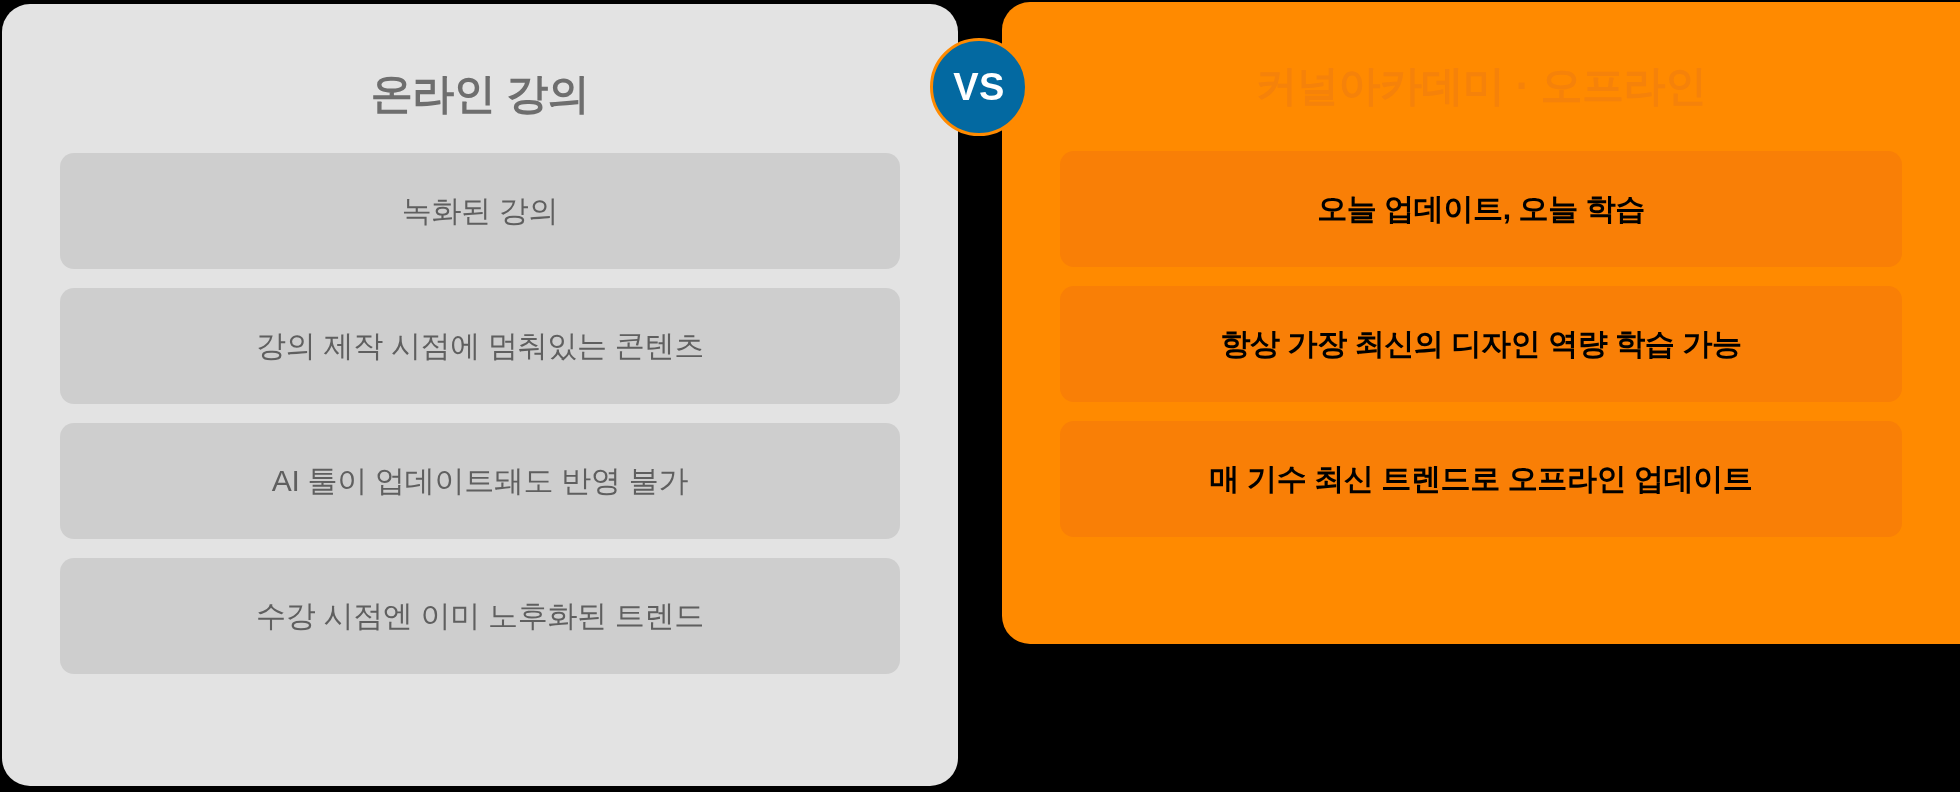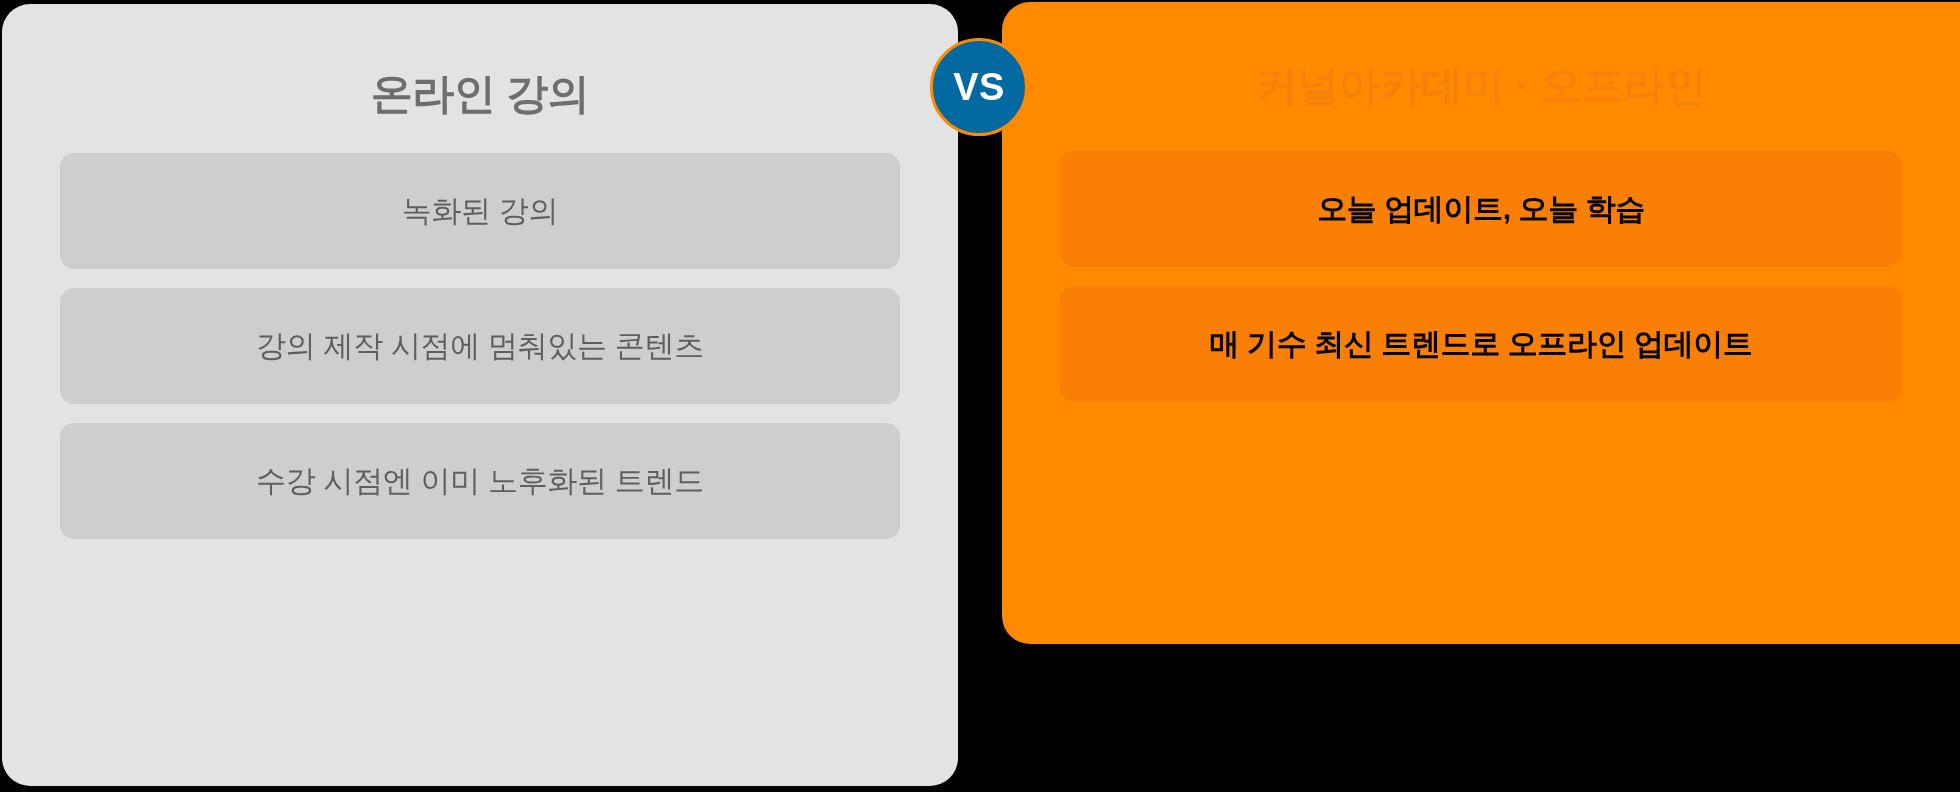--- a/index.html
+++ b/index.html
@@ -131,29 +131,31 @@
 <body>
 
 <div id="stage">
 
   <div class="panel panel-left">
     <div class="panel-title">온라인 강의</div>
 
     <div class="rows">
       <div class="row row-left">녹화된 강의</div>
       <div class="row row-left">강의 제작 시점에 멈춰있는 콘텐츠</div>
+      <div class="row row-left">AI 툴이 업데이트돼도 반영 불가</div>
       <div class="row row-left">수강 시점엔 이미 노후화된 트렌드</div>
     </div>
   </div>
 
   <div class="panel panel-right">
     <div class="panel-title">커널아카데미 · 오프라인</div>
 
     <div class="rows">
       <div class="row row-right">오늘 업데이트, 오늘 학습</div>
+      <div class="row row-right">항상 가장 최신의 디자인 역량 학습 가능</div>
       <div class="row row-right">매 기수 최신 트렌드로 오프라인 업데이트</div>
     </div>
   </div>
 
   <div class="vs-badge">
     <span class="vs-badge-label">VS</span>
   </div>
 
 </div>
 

